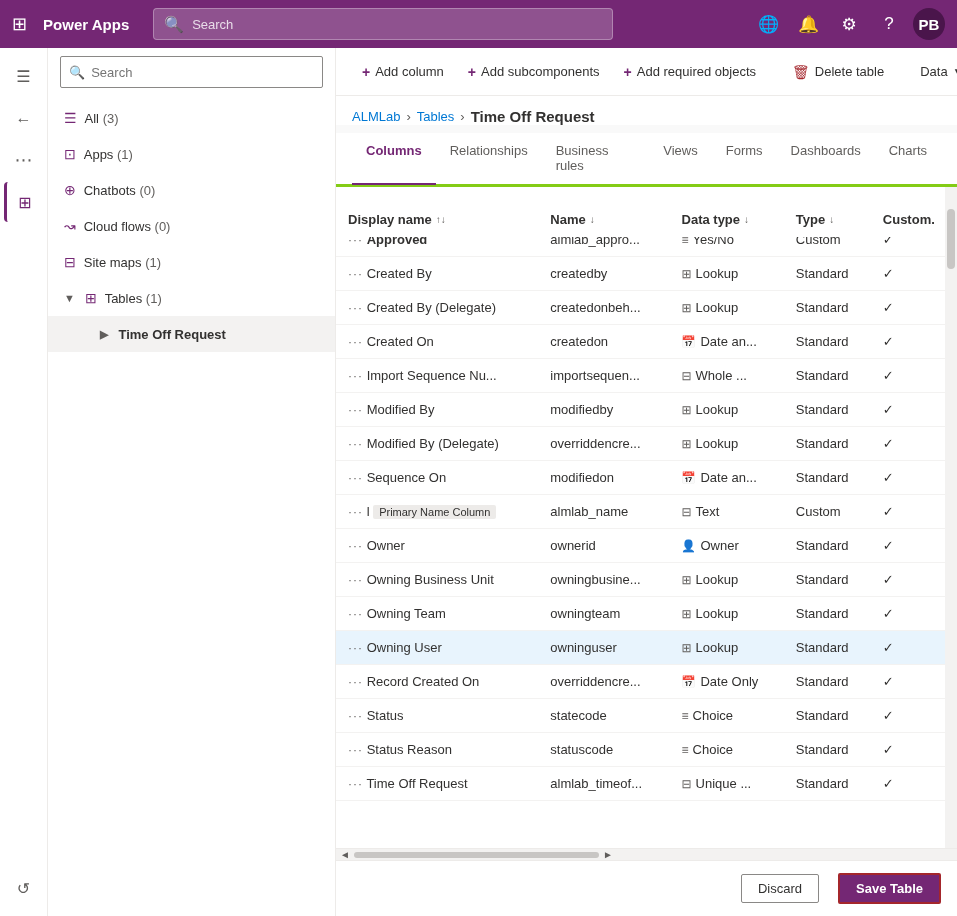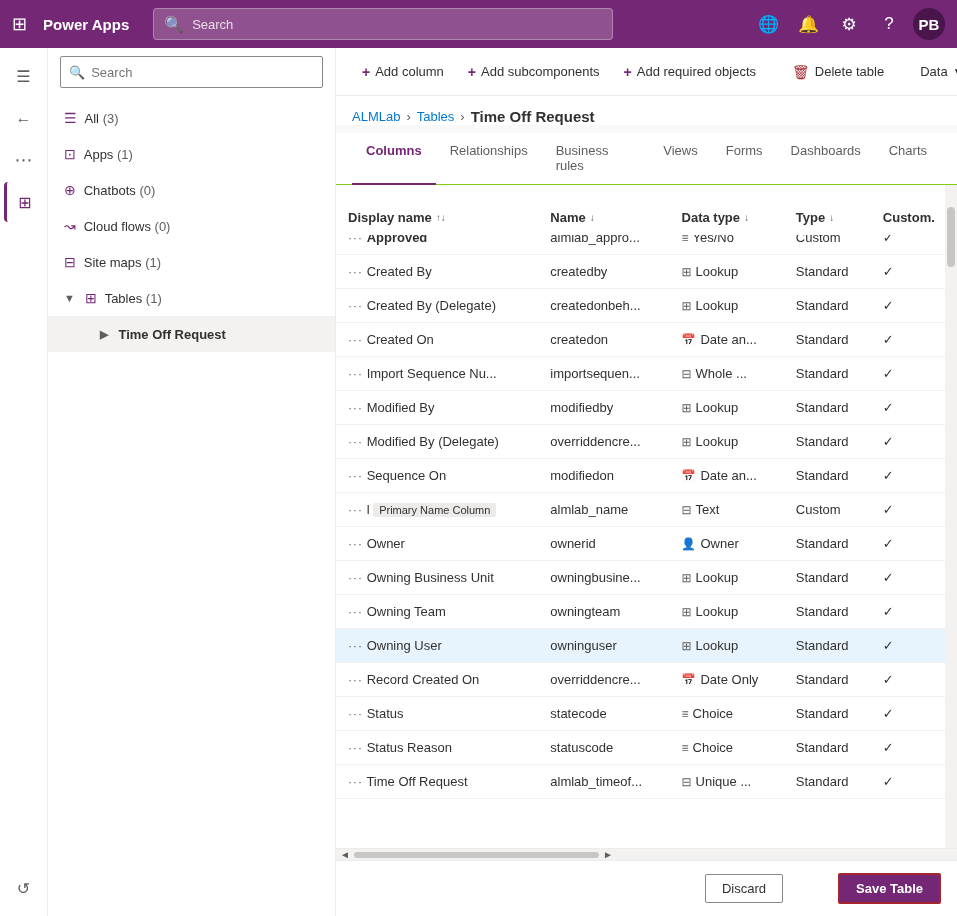--- a/index.html
+++ b/index.html
@@ -161,21 +161,21 @@
       font-size: 13px; color: #605e5c;
     }
     .breadcrumb-link { cursor: pointer; color: #0078d4; }
     .breadcrumb-sep { color: #605e5c; }
     .breadcrumb-current { font-weight: 700; color: #323130; font-size: 15px; }
 
     
     .tabs {
       background: white;
       display: flex;
-      border-bottom: 1px solid #84cc16;
+      border-bottom: 3px solid #84cc16;
       padding: 0 16px;
       margin-top: 8px;
     }
     .tab {
       padding: 10px 14px;
       font-size: 13px;
       cursor: pointer;
       color: #605e5c;
       border-bottom: 2px solid transparent;
       margin-bottom: -1px;
@@ -267,21 +267,20 @@
     }
     .btn-save {
       padding: 6px 16px;
       border: 2px solid #a4262c;
       background: #742774;
       color: white;
       font-size: 13px;
       cursor: pointer;
       border-radius: 2px;
       font-weight: 600;
-      margin-left: 36px;
     }
 
     .vertical-scrollbar {
       position: absolute;
       right: 0; top: 0; bottom: 0;
       width: 12px;
       background: #f3f2f1;
     }
     .vertical-scroll-thumb {
       width: 8px;

